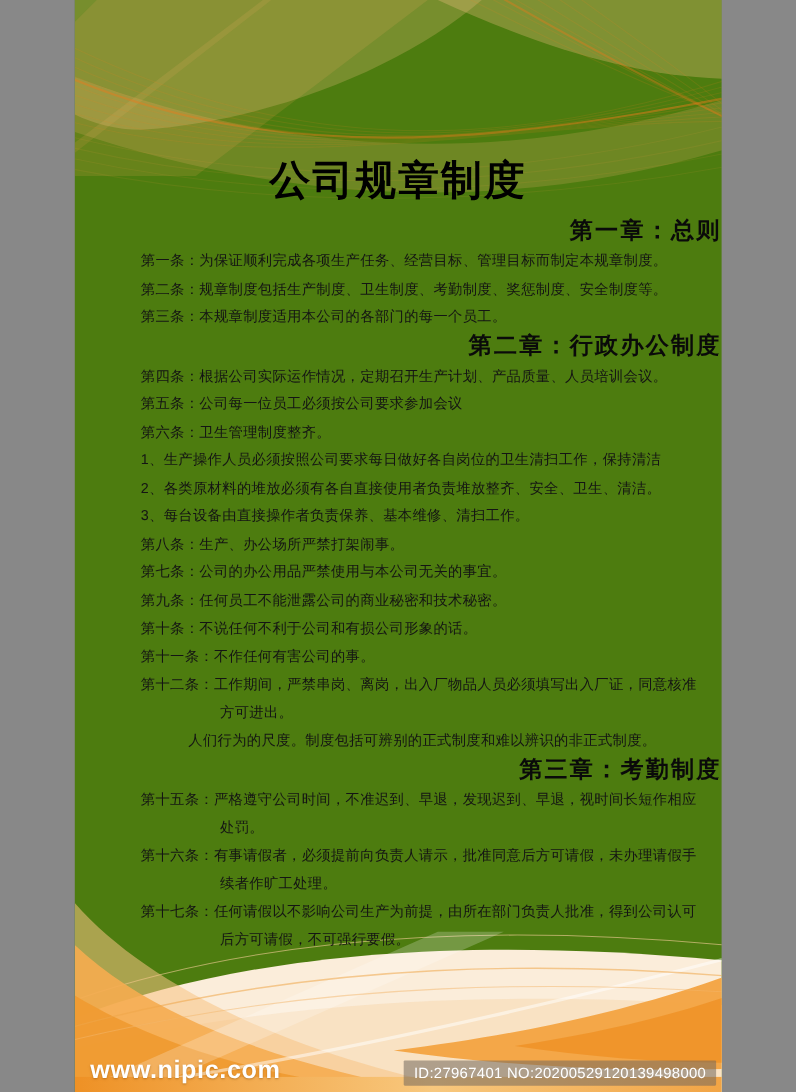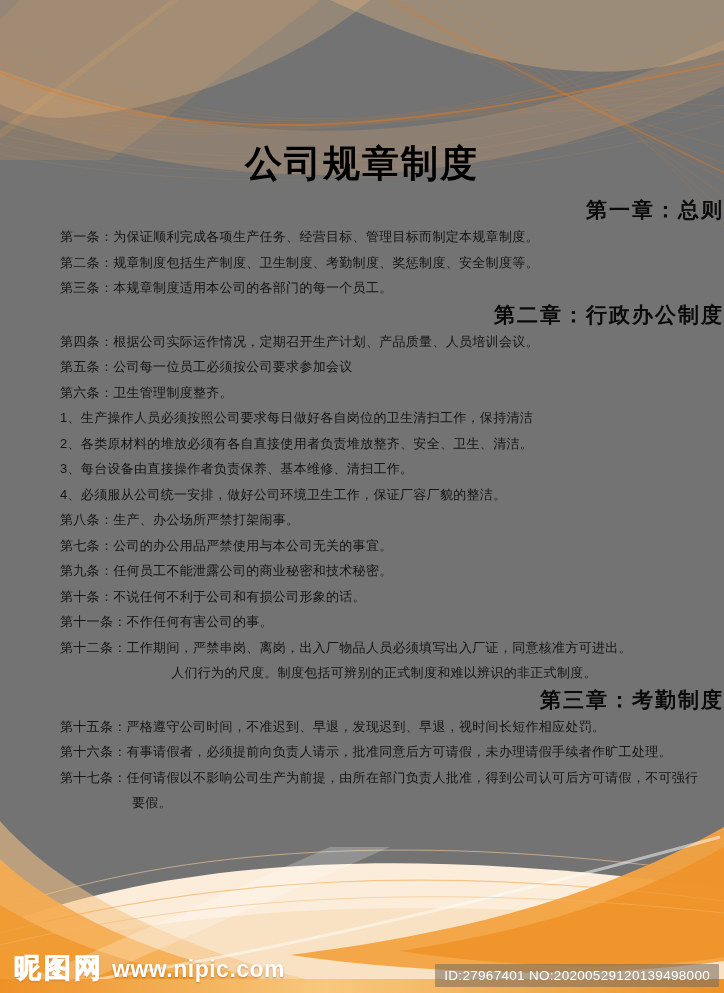--- a/index.html
+++ b/index.html
@@ -1,20 +1,20 @@
 <!DOCTYPE html>
 <html><head>
 <meta charset="utf-8">
 <style>
   html,body { margin:0; padding:0; background:#888; }
   .page {
     position:relative;
-    width:724px; height:993px;
+    width:588px; height:993px;
     margin:0 auto;
-    background:#737373;
+    background:#4d7c0f;
     overflow:hidden;
     font-family:"Liberation Sans","DejaVu Sans",sans-serif;
   }
   .deco { position:absolute; left:0; width:724px; pointer-events:none; }
   .deco-top { top:0; height:250px; }
   .deco-bottom { bottom:0; height:180px; }
 
   .content { position:absolute; top:140px; left:0; right:0; z-index:2; }
 
   .doc-title {
@@ -132,34 +132,32 @@
     <p class="row art"><span>第二条：</span><span>规章制度包括生产制度、卫生制度、考勤制度、奖惩制度、安全制度等。</span></p>
     <p class="row art"><span>第三条：</span><span>本规章制度适用本公司的各部门的每一个员工。</span></p>
 
     <h2 class="chapter-heading">第二章：行政办公制度</h2>
     <p class="row art"><span>第四条：</span><span>根据公司实际运作情况，定期召开生产计划、产品质量、人员培训会议。</span></p>
     <p class="row art"><span>第五条：</span><span>公司每一位员工必须按公司要求参加会议</span></p>
     <p class="row art"><span>第六条：</span><span>卫生管理制度整齐。</span></p>
     <p class="row sub"><span>1、</span><span>生产操作人员必须按照公司要求每日做好各自岗位的卫生清扫工作，保持清洁</span></p>
     <p class="row sub"><span>2、</span><span>各类原材料的堆放必须有各自直接使用者负责堆放整齐、安全、卫生、清洁。</span></p>
     <p class="row sub"><span>3、</span><span>每台设备由直接操作者负责保养、基本维修、清扫工作。</span></p>
-    <p class="row sub"><span>4、</span><span>必须服从公司统一安排，做好公司环境卫生工作，保证厂容厂貌的整洁。</span></p>
     <p class="row art"><span>第八条：</span><span>生产、办公场所严禁打架闹事。</span></p>
     <p class="row art"><span>第七条：</span><span>公司的办公用品严禁使用与本公司无关的事宜。</span></p>
     <p class="row art"><span>第九条：</span><span>任何员工不能泄露公司的商业秘密和技术秘密。</span></p>
     <p class="row art"><span>第十条：</span><span>不说任何不利于公司和有损公司形象的话。</span></p>
     <p class="row art"><span>第十一条：</span><span>不作任何有害公司的事。</span></p>
     <p class="row art"><span>第十二条：</span><span>工作期间，严禁串岗、离岗，出入厂物品人员必须填写出入厂证，同意核准方可进出。</span></p>
     <p class="row note"><span>人们行为的尺度。制度包括可辨别的正式制度和难以辨识的非正式制度。</span></p>
 
     <h2 class="chapter-heading">第三章：考勤制度</h2>
     <p class="row art"><span>第十五条：</span><span>严格遵守公司时间，不准迟到、早退，发现迟到、早退，视时间长短作相应处罚。</span></p>
     <p class="row art"><span>第十六条：</span><span>有事请假者，必须提前向负责人请示，批准同意后方可请假，未办理请假手续者作旷工处理。</span></p>
     <p class="row art"><span>第十七条：</span><span>任何请假以不影响公司生产为前提，由所在部门负责人批准，得到公司认可后方可请假，不可强行要假。</span></p>
   </div>
 
   <div class="watermark">
-    <span class="wm-name">昵图网</span>
     <span class="wm-url">www.nipic.com</span>
   </div>
   <div class="id-band">ID:27967401 NO:20200529120139498000</div>
 
 </div>
 
 </body></html>

